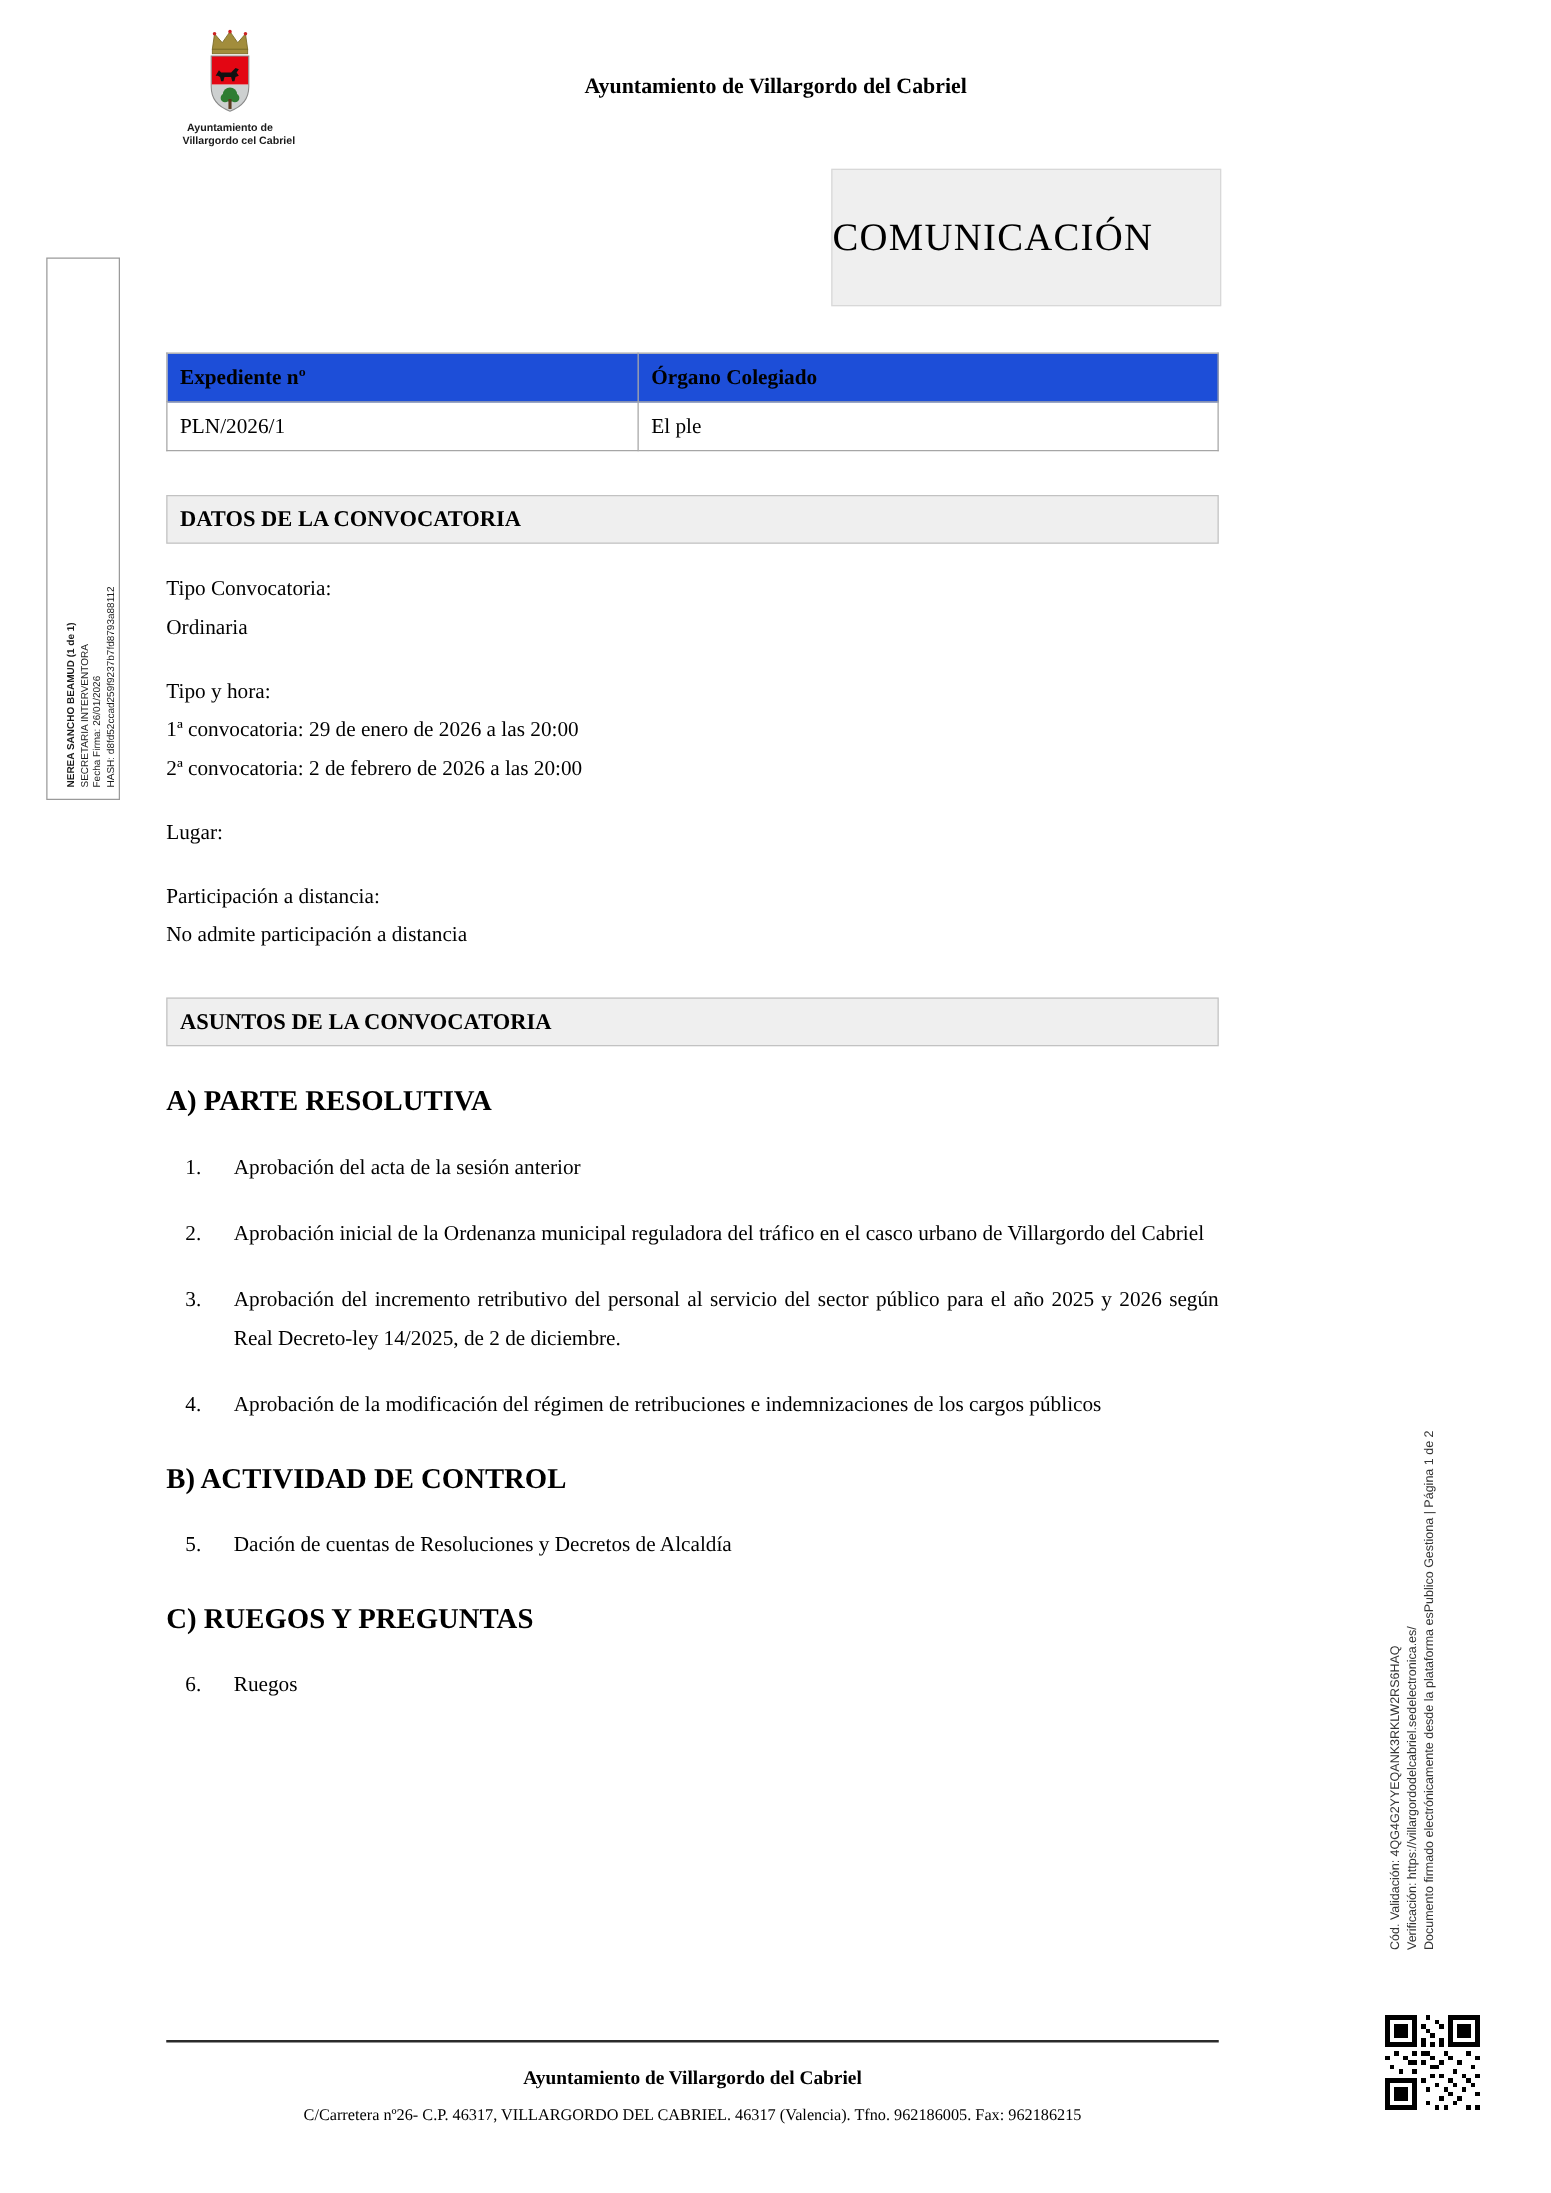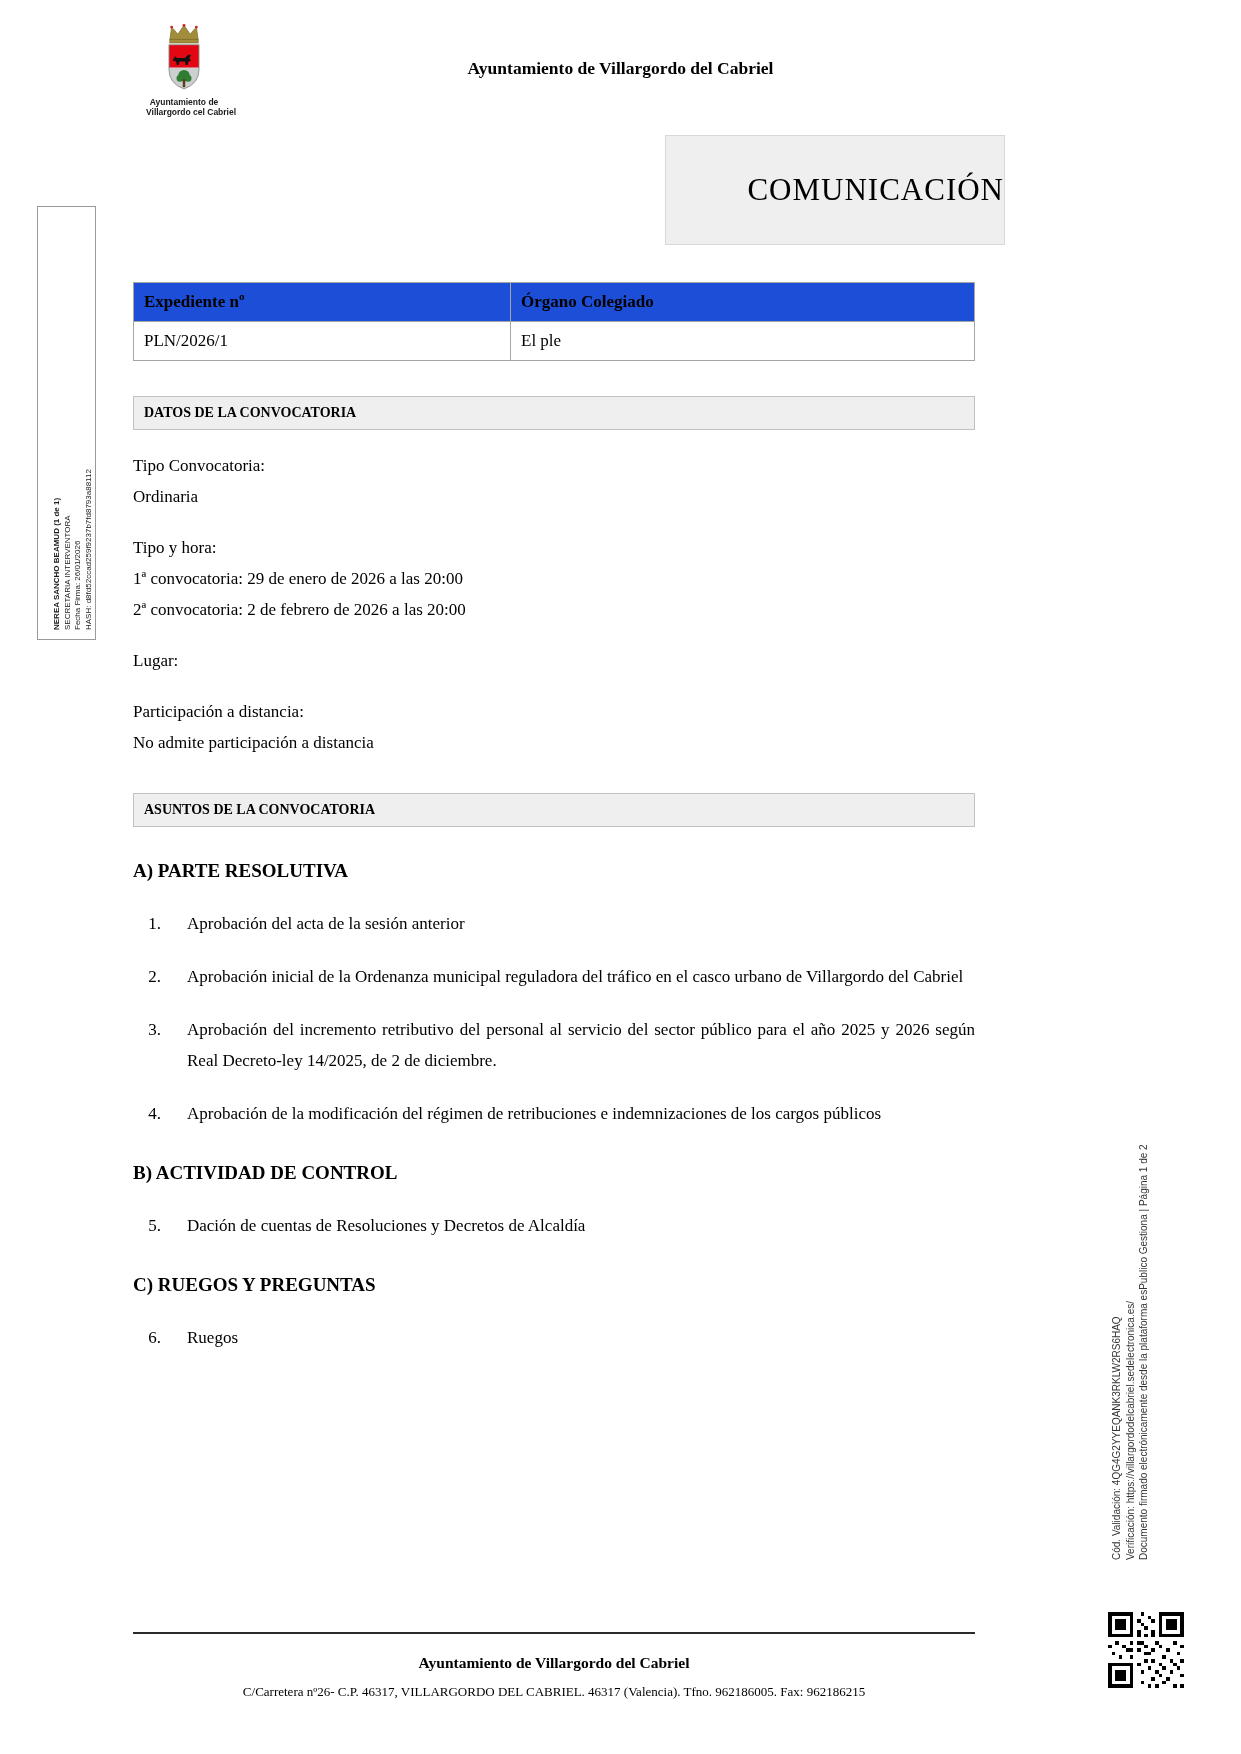--- a/index.html
+++ b/index.html
@@ -9,38 +9,38 @@
   }
   
   .logo-wrap{position:absolute;left:146px;top:20px;width:76px;text-align:center;}
   .logo-wrap svg{width:54px;height:76px;display:block;margin:0 auto;}
   .logo-caption{font-family:"Liberation Sans",sans-serif;font-size:8.5px;font-weight:bold;
     line-height:10px;color:#1a1a1a;white-space:nowrap;margin-top:1px;}
   .page-title{position:absolute;left:0;top:58px;width:1241px;text-align:center;
     font-weight:bold;font-size:17.5px;}
   .doc-type-box{position:absolute;left:665px;top:135px;width:310px;height:108px;
     background:#efefef;border:1px solid #d8d8d8;display:flex;align-items:center;
-    justify-content:flex-end;font-size:31px;letter-spacing:1px;padding-left:28px;}
+    justify-content:flex-start;font-size:31px;letter-spacing:1px;}
   
   .sig-box{position:absolute;left:37px;top:206px;width:57px;height:432px;border:1px solid #9a9a9a;}
   .sig-text{position:absolute;left:52px;top:630px;width:416px;transform-origin:0 0;
     transform:rotate(-90deg);font-family:"Liberation Sans",sans-serif;font-size:8px;
     line-height:10.5px;color:#1a1a1a;white-space:nowrap;}
   .sig-text .b{font-weight:bold;}
   
   .main{position:absolute;left:133px;top:282px;width:842px;}
   table.exp{width:100%;border-collapse:collapse;font-size:17px;table-layout:fixed;}
   table.exp td{border:1px solid #a6a6a6;padding:8px 10px;height:22px;vertical-align:middle;}
   table.exp td.h{background:#1d4ed8;font-weight:bold;}
   table.exp col.c1{width:377px;}
   .sec-header{margin-top:35px;background:#efefef;border:1px solid #c2c2c2;
-    font-weight:bold;font-size:14px;padding:8px 10px;}
+    font-weight:bold;font-size:18px;padding:8px 10px;}
   .field{margin-top:20px;font-size:17px;line-height:31px;}
   .field .label{font-weight:normal;}
-  .group-heading{margin-top:28px;font-weight:bold;font-size:19px;line-height:31px;}
+  .group-heading{margin-top:28px;font-weight:bold;font-size:23px;line-height:31px;}
   .item{margin-top:22px;display:flex;font-size:17px;line-height:31px;}
   .item .num{width:28px;text-align:right;flex:none;}
   .item .txt{margin-left:26px;text-align:justify;flex:1;}
   
   .footer{position:absolute;left:133px;top:1632px;width:842px;
     border-top:2px solid #2b2b2b;text-align:center;}
   .footer-title{margin-top:20px;font-weight:bold;font-size:15.5px;}
   .footer-address{margin-top:12px;font-size:13px;}
   
   .vert-right{position:absolute;left:1110px;top:1560px;width:600px;transform-origin:0 0;

